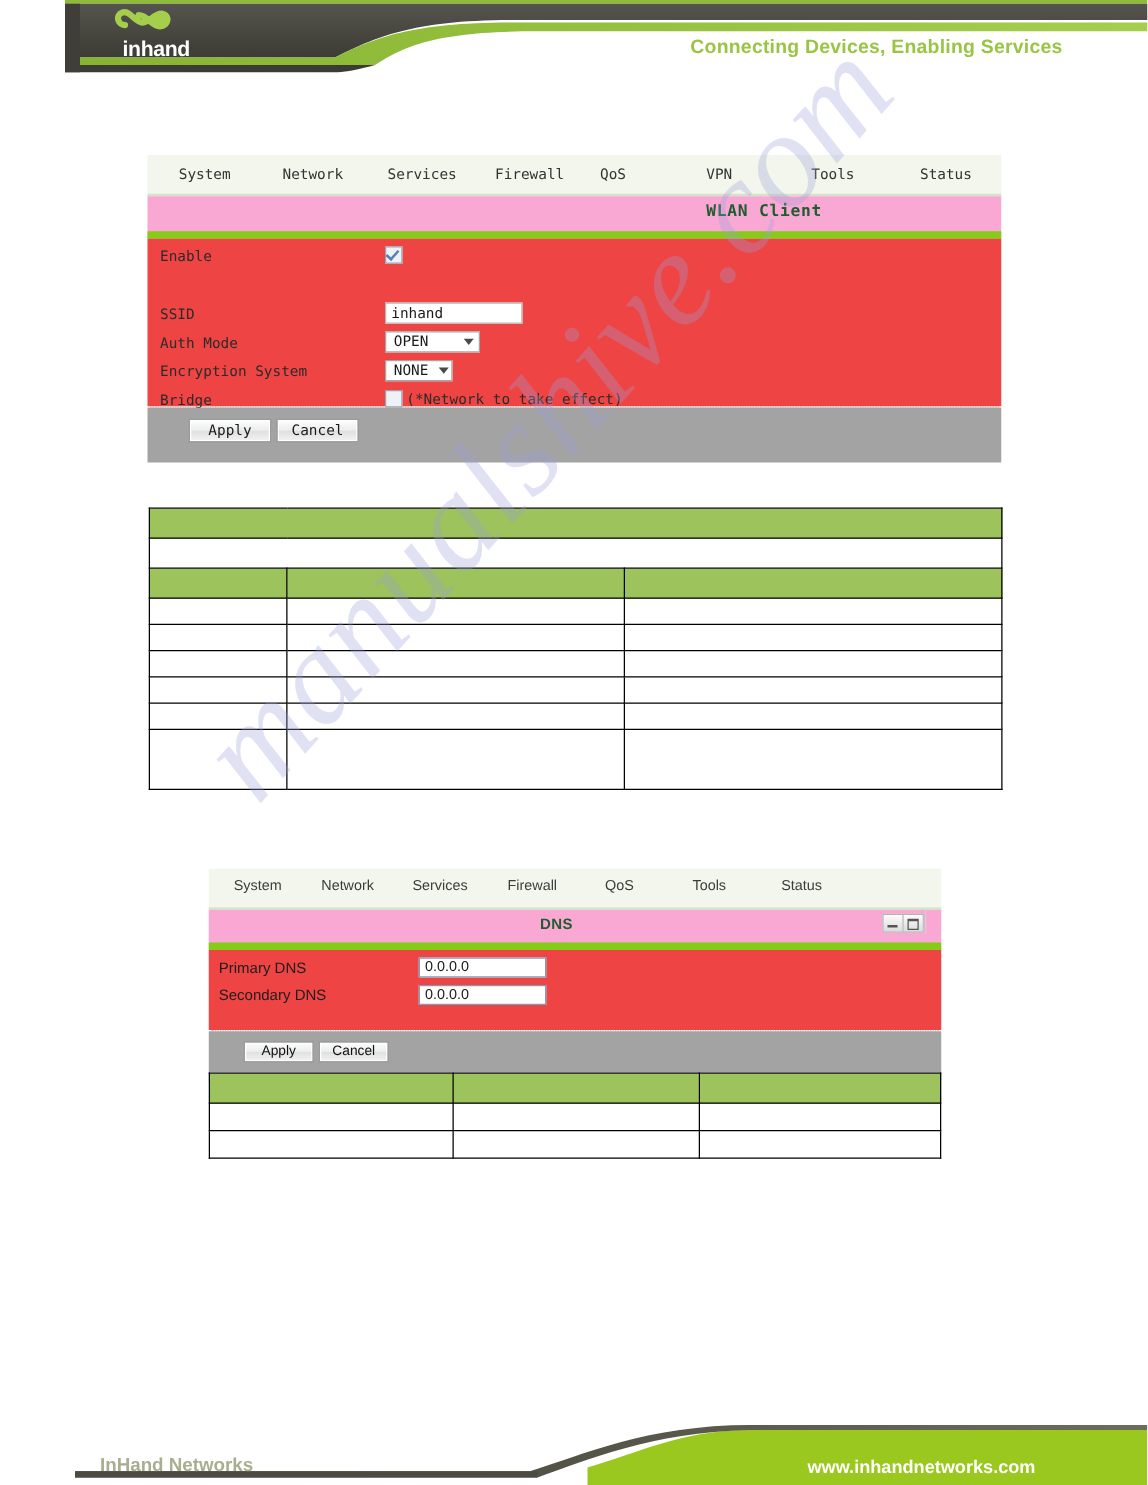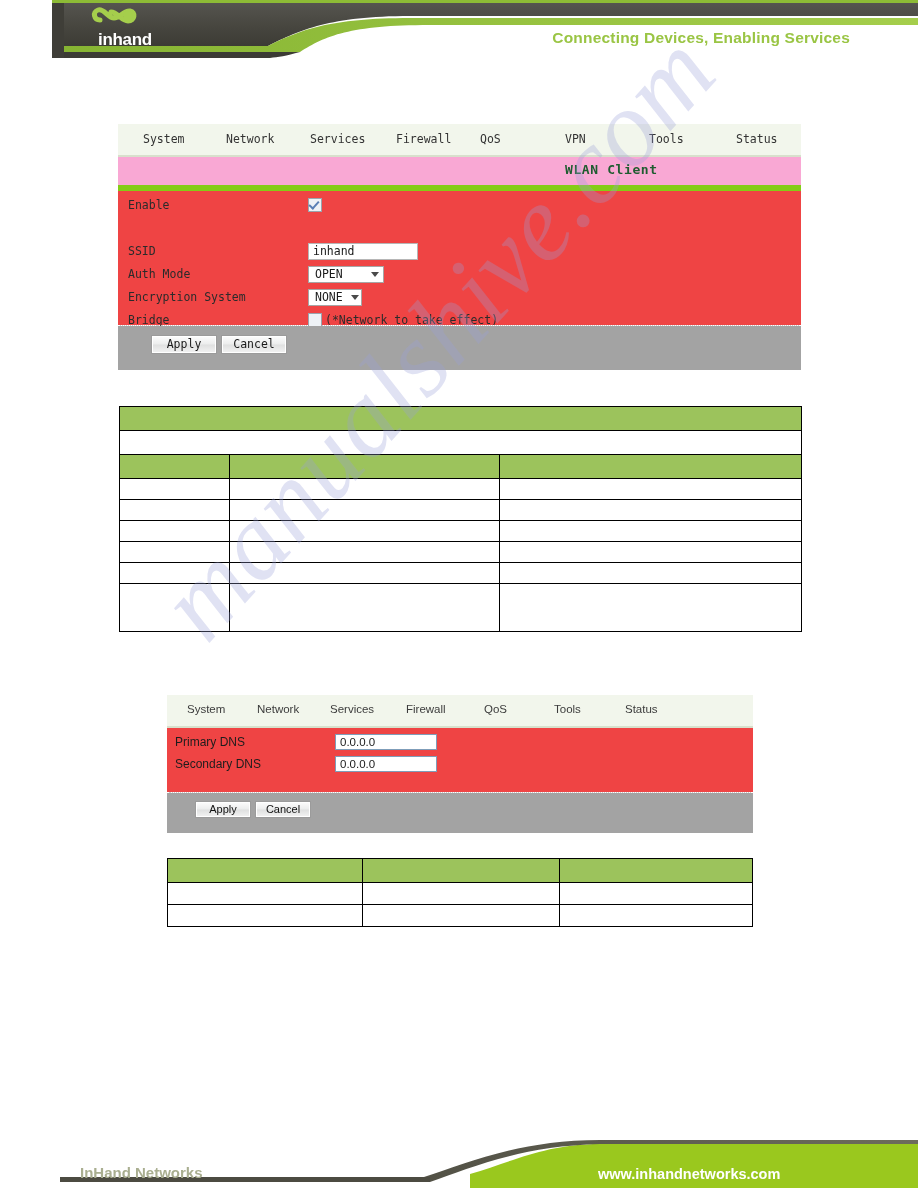--- a/index.html
+++ b/index.html
@@ -367,21 +367,21 @@
     position: absolute;
     left: 80px;
     top: 34px;
     font-size: 15px;
     font-weight: bold;
     color: #a9ae90;
     white-space: nowrap;
   }
   #footer-right-text {
     position: absolute;
-    left: 598px;
+    left: 646px;
     top: 36px;
     font-size: 14.5px;
     font-weight: bold;
     color: #ffffff;
     white-space: nowrap;
   }
 </style>
 </head>
 <body>
 
@@ -526,20 +526,28 @@
 <div id="panel-dns">
   <div class="ui-tabbar sans" id="dns-tabbar">
       <div class="ui-tab" style="left: 20px;">System</div>
       <div class="ui-tab" style="left: 90px;">Network</div>
       <div class="ui-tab" style="left: 163px;">Services</div>
       <div class="ui-tab" style="left: 239px;">Firewall</div>
       <div class="ui-tab" style="left: 317px;">QoS</div>
       <div class="ui-tab" style="left: 387px;">Tools</div>
       <div class="ui-tab" style="left: 458px;">Status</div>
     </div>
+  <div class="ui-titlebar">
+    <div class="ui-title">DNS</div>
+    <div id="win-ctrls">
+      <div class="wc min"></div>
+      <div class="wc max"></div>
+    </div>
+    <div id="win-ctrls-tail"></div>
+  </div>
   <div class="ui-form" id="dns-form">
       <div class="form-row" style="top: 4px;">
         <div class="form-label">Primary DNS</div>
         <div class="form-field"><input type="text" class="txt" value="0.0.0.0" style="width: 102px;"></div>
       </div>
       <div class="form-row" style="top: 26px;">
         <div class="form-label">Secondary DNS</div>
         <div class="form-field"><input type="text" class="txt" value="0.0.0.0" style="width: 102px;"></div>
       </div>
     </div>

